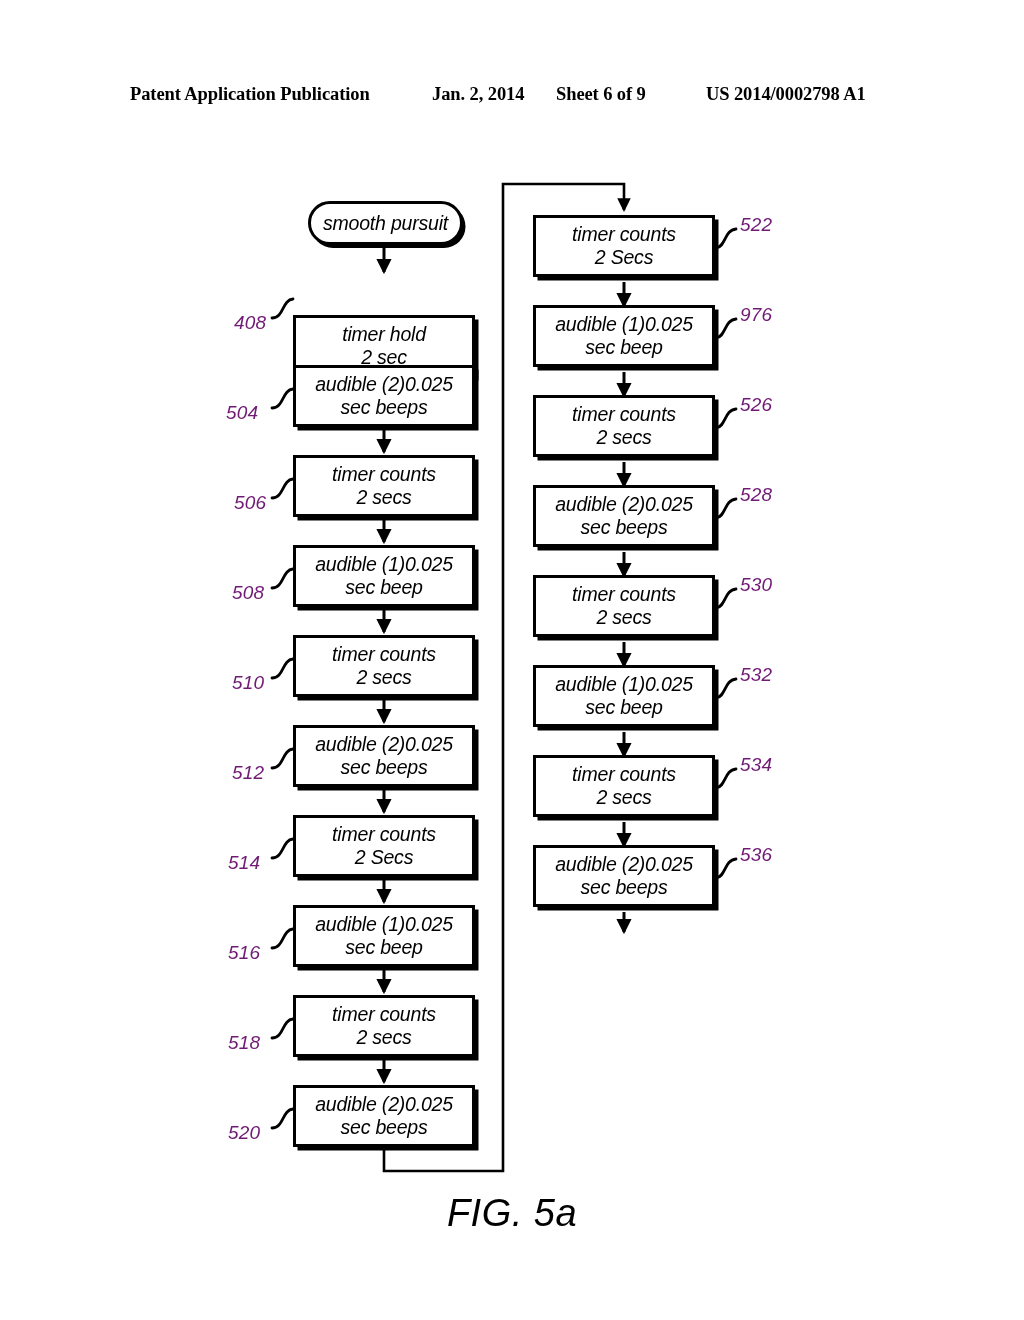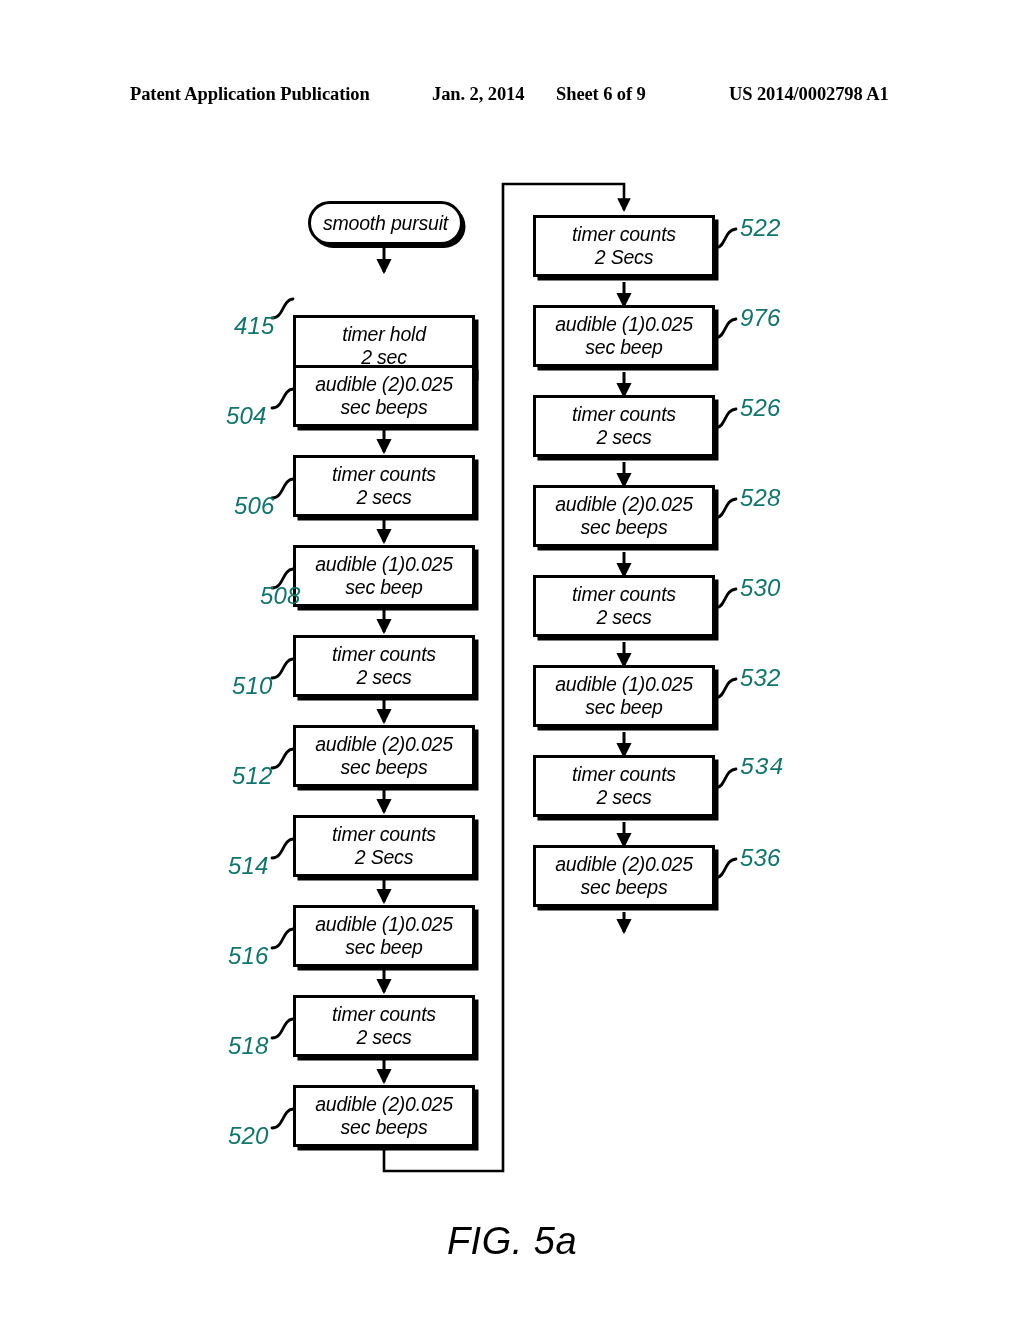--- a/index.html
+++ b/index.html
@@ -28,21 +28,21 @@
     align-items: baseline;
     font-family: "Liberation Serif", serif;
     font-weight: bold;
     font-size: 18.5px;
     letter-spacing: -0.1px;
     white-space: nowrap;
   }
   #page-header .hdr-pub   { position: absolute; left: 130px;  top: 0; }
   #page-header .hdr-date  { position: absolute; left: 432px;  top: 0; }
   #page-header .hdr-sheet { position: absolute; left: 556px;  top: 0; }
-  #page-header .hdr-num   { position: absolute; left: 729px;  top: 0; }
+  #page-header .hdr-num   { position: absolute; left: 706px;  top: 0; }
 
   
   #figure {
     position: absolute;
     left: 0;
     top: 0;
     width: 884px;
     height: 1320px;
   }
   #wires {
@@ -77,31 +77,31 @@
 
   .node.terminal {
     border-radius: 999px;
     box-shadow: 3px 3.5px 0 -0.5px #000000;
   }
 
   
   .refnum {
     position: absolute;
     font-style: italic;
-    font-size: 24px;
+    font-size: 19px;
     letter-spacing: 0.2px;
-    color: #0f766e;
+    color: #701a75;
     white-space: nowrap;
   }
 
   
   #fig-caption {
     position: absolute;
     left: 0;
-    top: 1220px;
+    top: 1192px;
     width: 1024px;
     text-align: center;
     font-style: italic;
     font-size: 38px;
     letter-spacing: 0.5px;
     color: #000;
   }
 </style>
 </head>
 <body>
@@ -243,35 +243,35 @@
   <div class="node" style="left:533px; top:755px; width:182px; height:62px;">
     <span class="ln">timer counts</span>
     <span class="ln">2 secs</span>
   </div>
   <div class="node" style="left:533px; top:845px; width:182px; height:62px;">
     <span class="ln">audible (2)0.025</span>
     <span class="ln">sec beeps</span>
   </div>
 
 
-  <span class="refnum" style="left:234px; top:312px;">415</span>
+  <span class="refnum" style="left:234px; top:312px;">408</span>
   <span class="refnum" style="left:226px; top:402px;text-align:right;">504</span>
   <span class="refnum" style="left:234px; top:492px;">506</span>
-  <span class="refnum" style="left:232px; top:582px;margin-left:28px;">508</span>
+  <span class="refnum" style="left:232px; top:582px;">508</span>
   <span class="refnum" style="left:232px; top:672px;">510</span>
   <span class="refnum" style="left:232px; top:762px;">512</span>
   <span class="refnum" style="left:228px; top:852px;">514</span>
   <span class="refnum" style="left:228px; top:942px;">516</span>
   <span class="refnum" style="left:228px; top:1032px;">518</span>
   <span class="refnum" style="left:228px; top:1122px;">520</span>
 
   <span class="refnum" style="left:740px; top:214px;">522</span>
   <span class="refnum" style="left:740px; top:304px;">976</span>
   <span class="refnum" style="left:740px; top:394px;">526</span>
   <span class="refnum" style="left:740px; top:484px;">528</span>
   <span class="refnum" style="left:740px; top:574px;">530</span>
   <span class="refnum" style="left:740px; top:664px;">532</span>
-  <span class="refnum" style="left:740px; top:754px;font-family:Liberation Mono, monospace;">534</span>
+  <span class="refnum" style="left:740px; top:754px;">534</span>
   <span class="refnum" style="left:740px; top:844px;">536</span>
 
 </div>
 
 <div id="fig-caption">FIG. 5a</div>
 
 </body></html>

